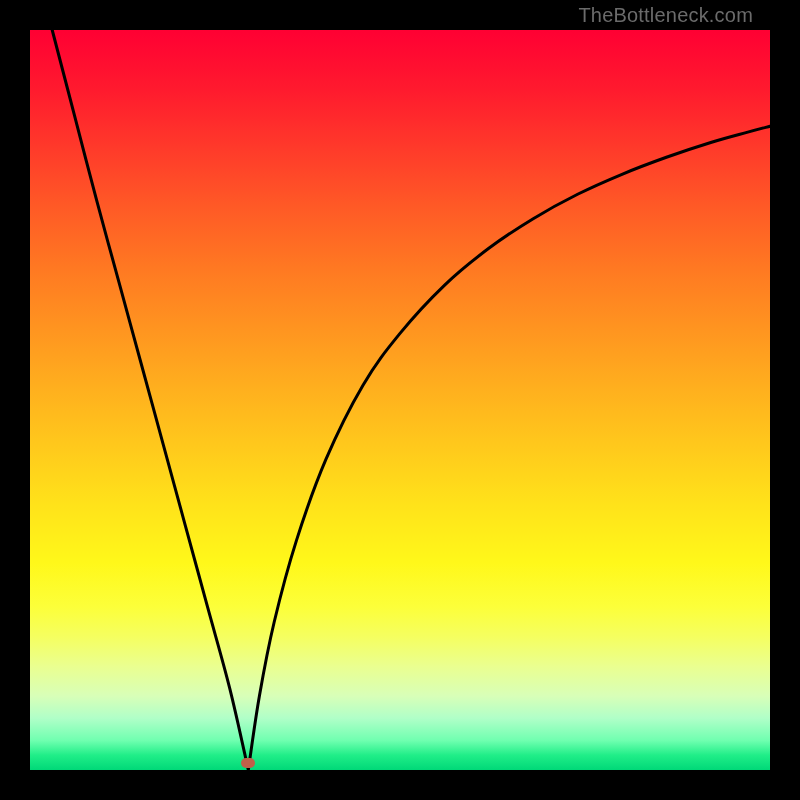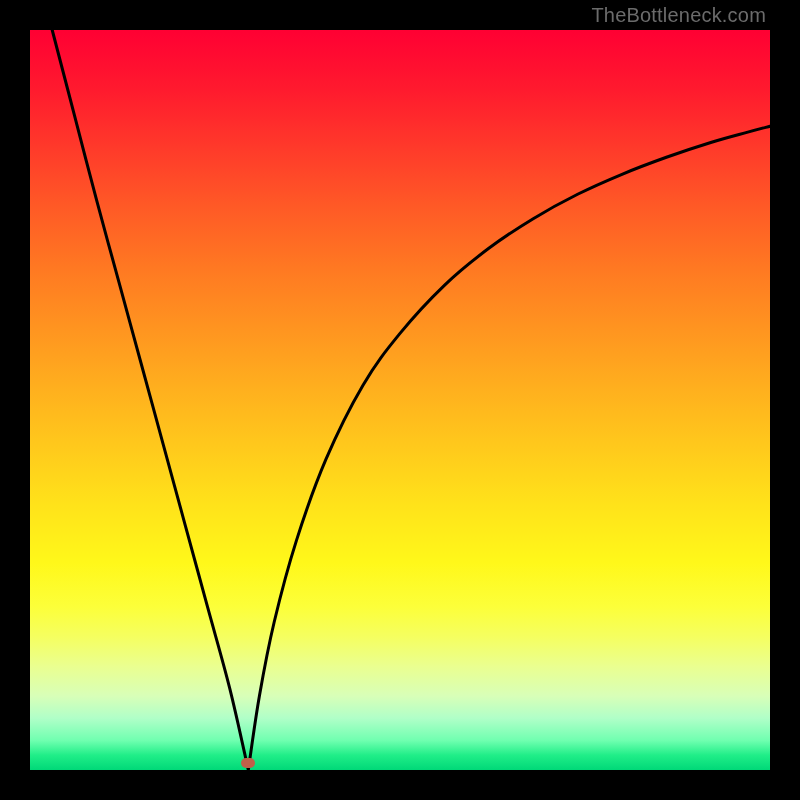--- a/index.html
+++ b/index.html
@@ -40,21 +40,21 @@
       #d8ffb8 90%,
       #b0ffc8 93%,
       #70ffb0 96%,
       #20ee88 98%,
       #00d878 100%
     );
   }
   .watermark {
     position: absolute;
     top: 4px;
-    right: 34px;
+    right: 47px;
     color: #6b6b6b;
     font-size: 20px;
     letter-spacing: 0.2px;
     user-select: none;
   }
   svg.curve {
     position: absolute;
     left: 0;
     top: 0;
     width: 740px;

